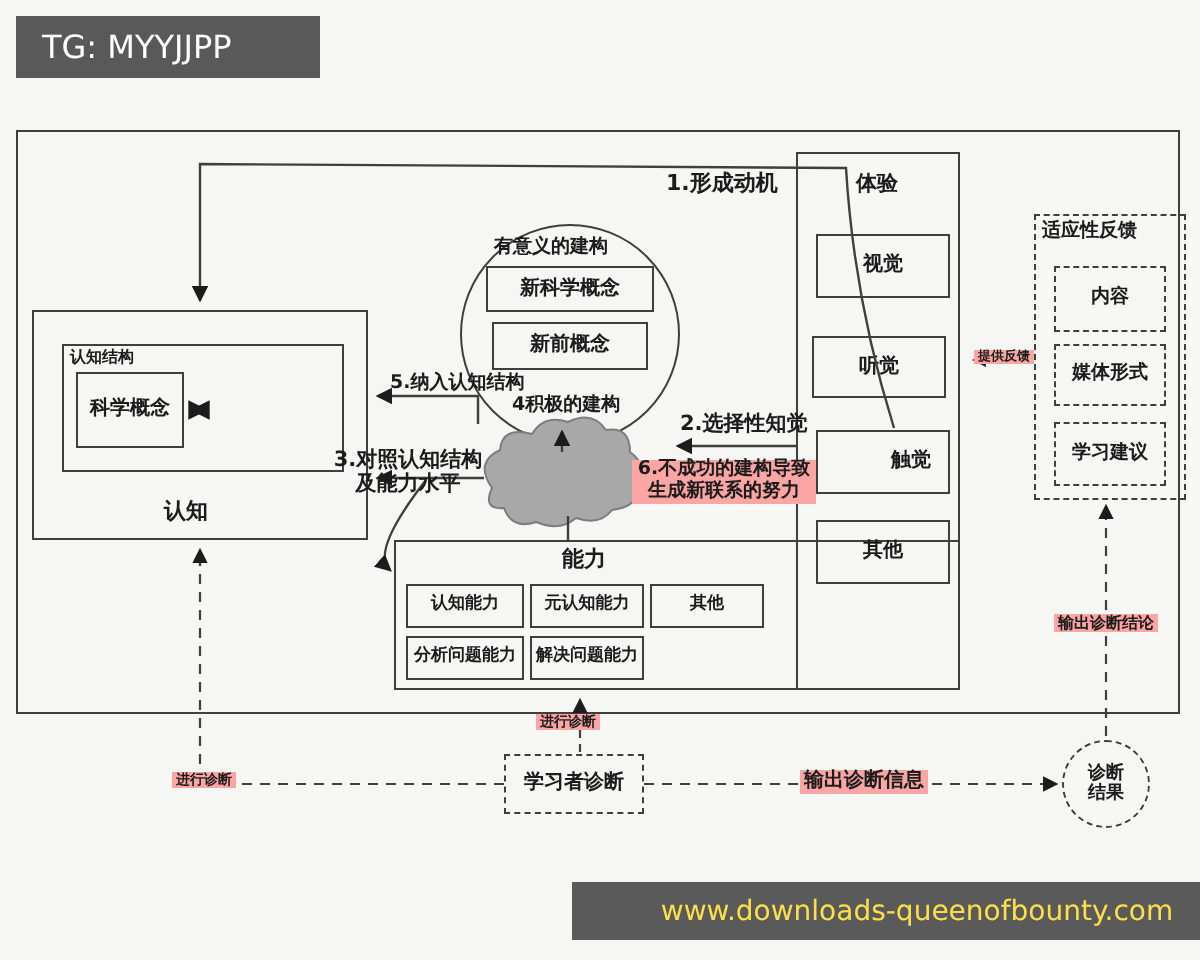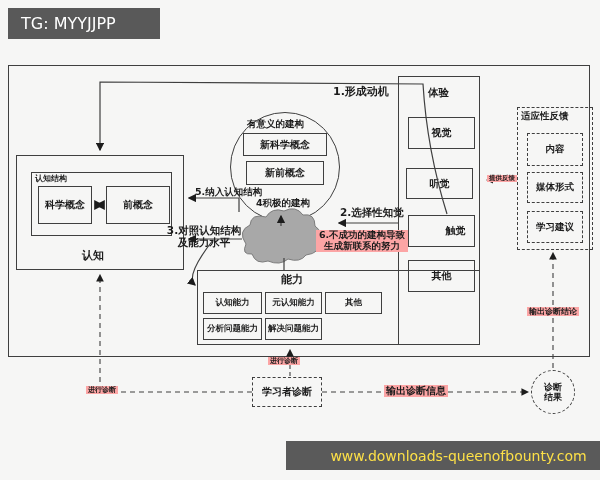--- a/index.html
+++ b/index.html
@@ -25,23 +25,20 @@
   <div class="badge">TG: MYYJJPP</div>
 
   <div class="box" style="left:8px;top:65px;width:582px;height:292px;"></div>
 
   <div class="box" style="left:16px;top:155px;width:168px;height:115px;"></div>
   <div class="lbl" style="left:82px;top:250px;font-size:11px;">认知</div>
   <div class="box" style="left:31px;top:172px;width:141px;height:64px;"></div>
   <div class="lbl" style="left:35px;top:174px;font-size:8px;">认知结构</div>
   <div class="box ctr" style="left:38px;top:186px;width:54px;height:38px;">
     <span class="lbl" style="position:static;font-size:10px;">科学概念</span>
-  </div>
-  <div class="box ctr" style="left:106px;top:186px;width:64px;height:38px;">
-    <span class="lbl" style="position:static;font-size:10px;">前概念</span>
   </div>
 
   <div class="box circle" style="left:230px;top:112px;width:110px;height:110px;border-width:1px;"></div>
   <div class="lbl" style="left:247px;top:119px;font-size:9.5px;">有意义的建构</div>
   <div class="box ctr" style="left:243px;top:133px;width:84px;height:23px;">
     <span class="lbl" style="position:static;font-size:10px;">新科学概念</span>
   </div>
   <div class="box ctr" style="left:246px;top:161px;width:78px;height:24px;">
     <span class="lbl" style="position:static;font-size:10px;">新前概念</span>
   </div>
@@ -111,21 +108,21 @@
   <div class="lbl" style="left:256px;top:198px;font-size:9.5px;">4积极的建构</div>
   <div class="lbl" style="left:195px;top:187px;font-size:9.5px;">5.纳入认知结构</div>
   <div class="lbl bgpatch" style="left:316px;top:230px;width:88px;text-align:center;font-size:9.5px;">
     <div>6.不成功的建构导致</div>
     <div>生成新联系的努力</div>
   </div>
 
   <div class="lbl bgpatch" style="left:487px;top:175px;font-size:6.5px;">提供反馈</div>
   <div class="lbl bgpatch" style="left:268px;top:357px;font-size:7px;">进行诊断</div>
   <div class="lbl bgpatch" style="left:86px;top:386px;font-size:7px;">进行诊断</div>
-  <div class="lbl bgpatch" style="left:384px;top:385px;font-size:10px;">输出诊断信息</div>
+  <div class="lbl bgpatch" style="left:400px;top:385px;font-size:10px;">输出诊断信息</div>
   <div class="lbl bgpatch" style="left:527px;top:307px;font-size:8px;">输出诊断结论</div>
 
   <svg id="wires" width="600" height="480" viewBox="0 0 600 480">
     <defs>
       <marker id="ah" viewBox="0 0 10 10" refX="8.5" refY="5" markerWidth="7" markerHeight="7" orient="auto-start-reverse">
         <path d="M0,0 L10,5 L0,10 z" fill="#1c1c1c"></path>
       </marker>
     </defs>
 
     <path d="M 246 244 Q 237 231 250 225 Q 251 213 266 217 Q 272 207 284 211 Q 296 205 303 215 Q 315 213 315 226 Q 325 233 317 243 Q 321 253 306 255 Q 300 263 288 259 Q 280 266 268 261 Q 256 265 252 254 Q 241 255 246 244 Z" fill="#a8a8a8" stroke="#7d7d7d" stroke-width="1"></path>

